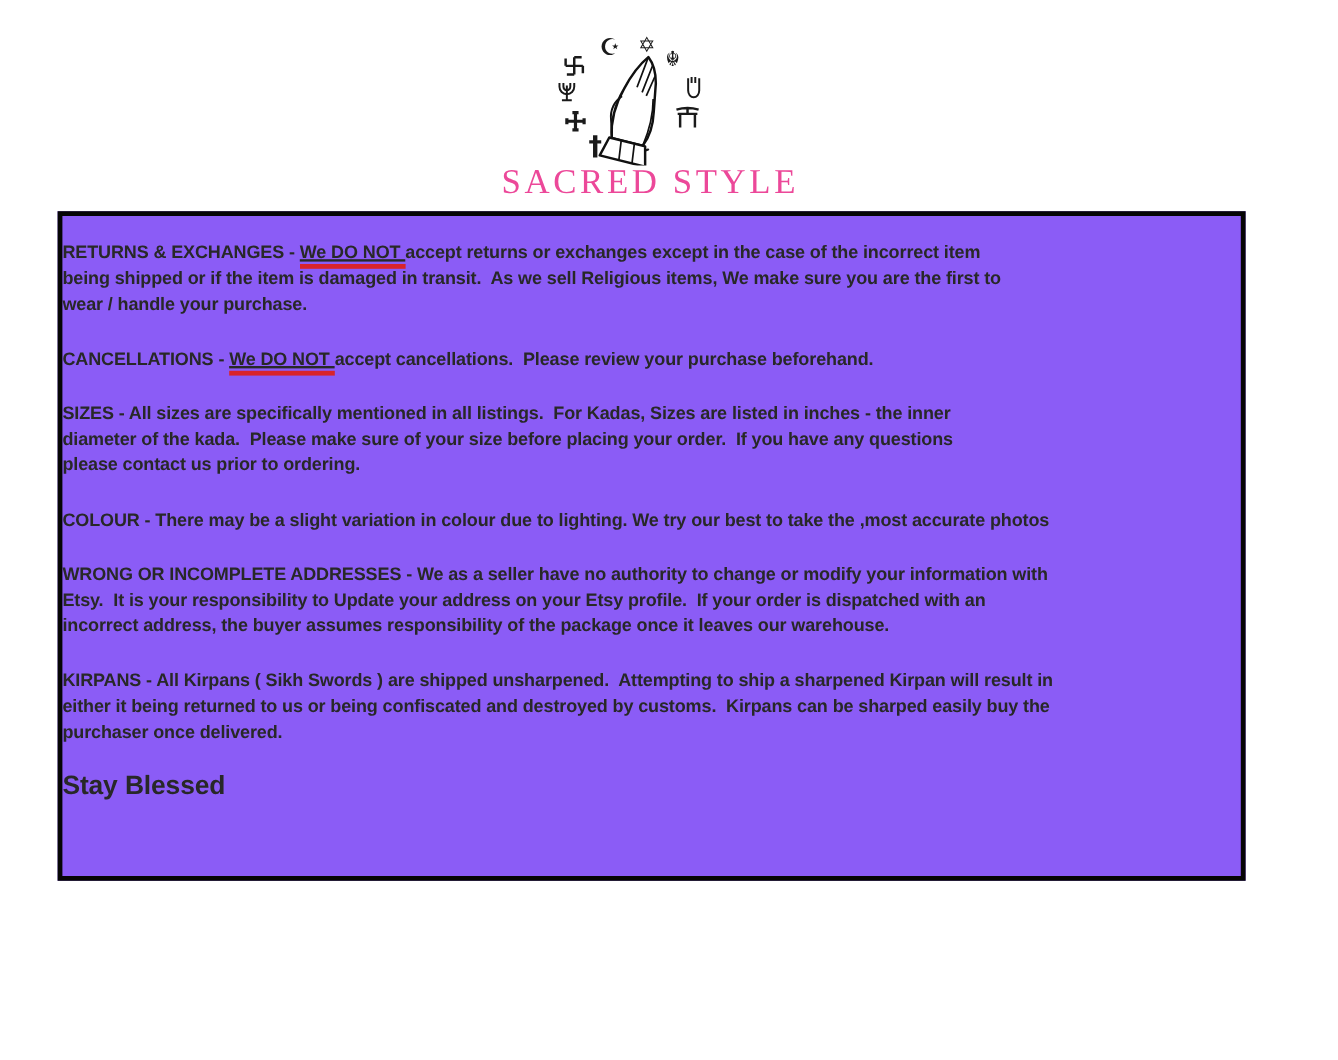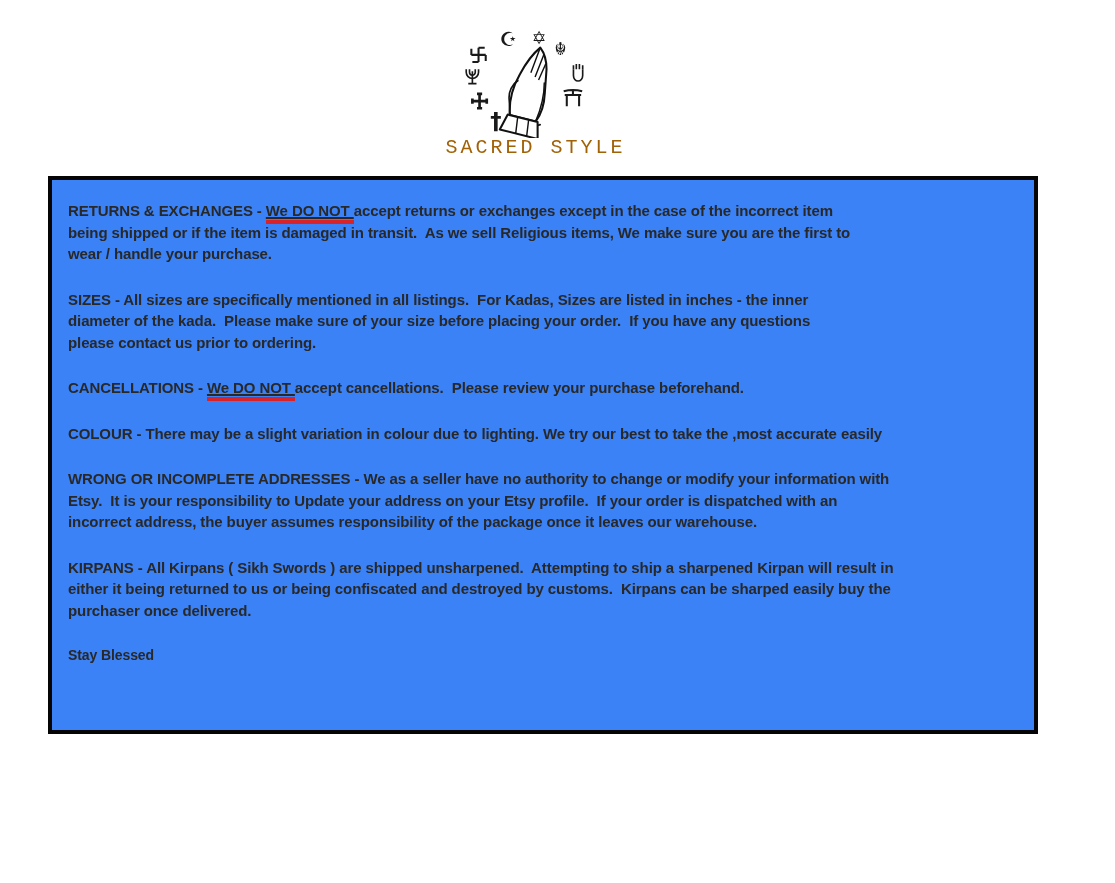--- a/index.html
+++ b/index.html
@@ -21,51 +21,51 @@
   .logo{
     position:absolute;
     top:20px;
     left:418px;
     width:235px;
     text-align:center;
   }
   .logo svg{display:block;margin:0 auto;}
   .logo-title{
     margin-top:-2px;
-    font-family:Liberation Mono, monospace;
-    font-size:20px;
+    font-family:Liberation Serif, serif;
+    font-size:29px;
     font-weight:500;
     letter-spacing:3px;
-    color:#a16207;
+    color:#ec4899;
     white-space:nowrap;
   }
   .sym{font-family:"DejaVu Sans", sans-serif;fill:#1a1a1a;}
   
   .policy-box{
     position:absolute;
     left:48px;
     top:176px;
     width:990px;
     height:558px;
     border:4px solid var(--border);
-    background:#3b82f6;
-    padding:20px 16px 0 16px;
+    background:#8b5cf6;
+    padding:20px 16px 0 0;
   }
   .policy-box p{
     font-size:15px;
     font-weight:700;
     line-height:21.5px;
     letter-spacing:-0.1px;
     color:var(--ink);
     white-space:pre-wrap;
     margin-bottom:24px;
   }
   .policy-box p.gap-before{margin-top:7px;}
   .policy-box p.large{
-    font-size:14px;
+    font-size:22px;
     line-height:24px;
     margin-top:-2px;
   }
   .red-underline{
     text-decoration:underline;
     text-decoration-thickness:1.5px;
     border-bottom:4px solid var(--red);
     padding-bottom:1px;
   }
 </style>
@@ -115,25 +115,25 @@
         <path d="M-7,25 L-5,41 M4,25 L6,41" fill="none" stroke-width="1.4"></path>
       </g>
     </svg>
     <div class="logo-title">SACRED STYLE</div>
   </div>
 
   <div class="policy-box">
     <p><span>RETURNS &amp; EXCHANGES - </span><span class="red-underline">We DO NOT </span><span>accept returns or exchanges except in the case of the incorrect item
 being shipped or if the item is damaged in transit.  As we sell Religious items, We make sure you are the first to
 wear / handle your purchase.</span></p>
+    <p><span>CANCELLATIONS - </span><span class="red-underline">We DO NOT </span><span>accept cancellations.  Please review your purchase beforehand.</span></p>
     <p><span>SIZES - All sizes are specifically mentioned in all listings.  For Kadas, Sizes are listed in inches - the inner
 diameter of the kada.  Please make sure of your size before placing your order.  If you have any questions
 please contact us prior to ordering.</span></p>
-    <p><span>CANCELLATIONS - </span><span class="red-underline">We DO NOT </span><span>accept cancellations.  Please review your purchase beforehand.</span></p>
-    <p class="gap-before"><span>COLOUR - There may be a slight variation in colour due to lighting. We try our best to take the ,most accurate easily</span></p>
+    <p class="gap-before"><span>COLOUR - There may be a slight variation in colour due to lighting. We try our best to take the ,most accurate photos</span></p>
     <p><span>WRONG OR INCOMPLETE ADDRESSES - We as a seller have no authority to change or modify your information with
 Etsy.  It is your responsibility to Update your address on your Etsy profile.  If your order is dispatched with an
 incorrect address, the buyer assumes responsibility of the package once it leaves our warehouse.</span></p>
     <p><span>KIRPANS - All Kirpans ( Sikh Swords ) are shipped unsharpened.  Attempting to ship a sharpened Kirpan will result in
 either it being returned to us or being confiscated and destroyed by customs.  Kirpans can be sharped easily buy the
 purchaser once delivered.</span></p>
     <p class="large"><span>Stay Blessed</span></p>
   </div>
 
 </div>

